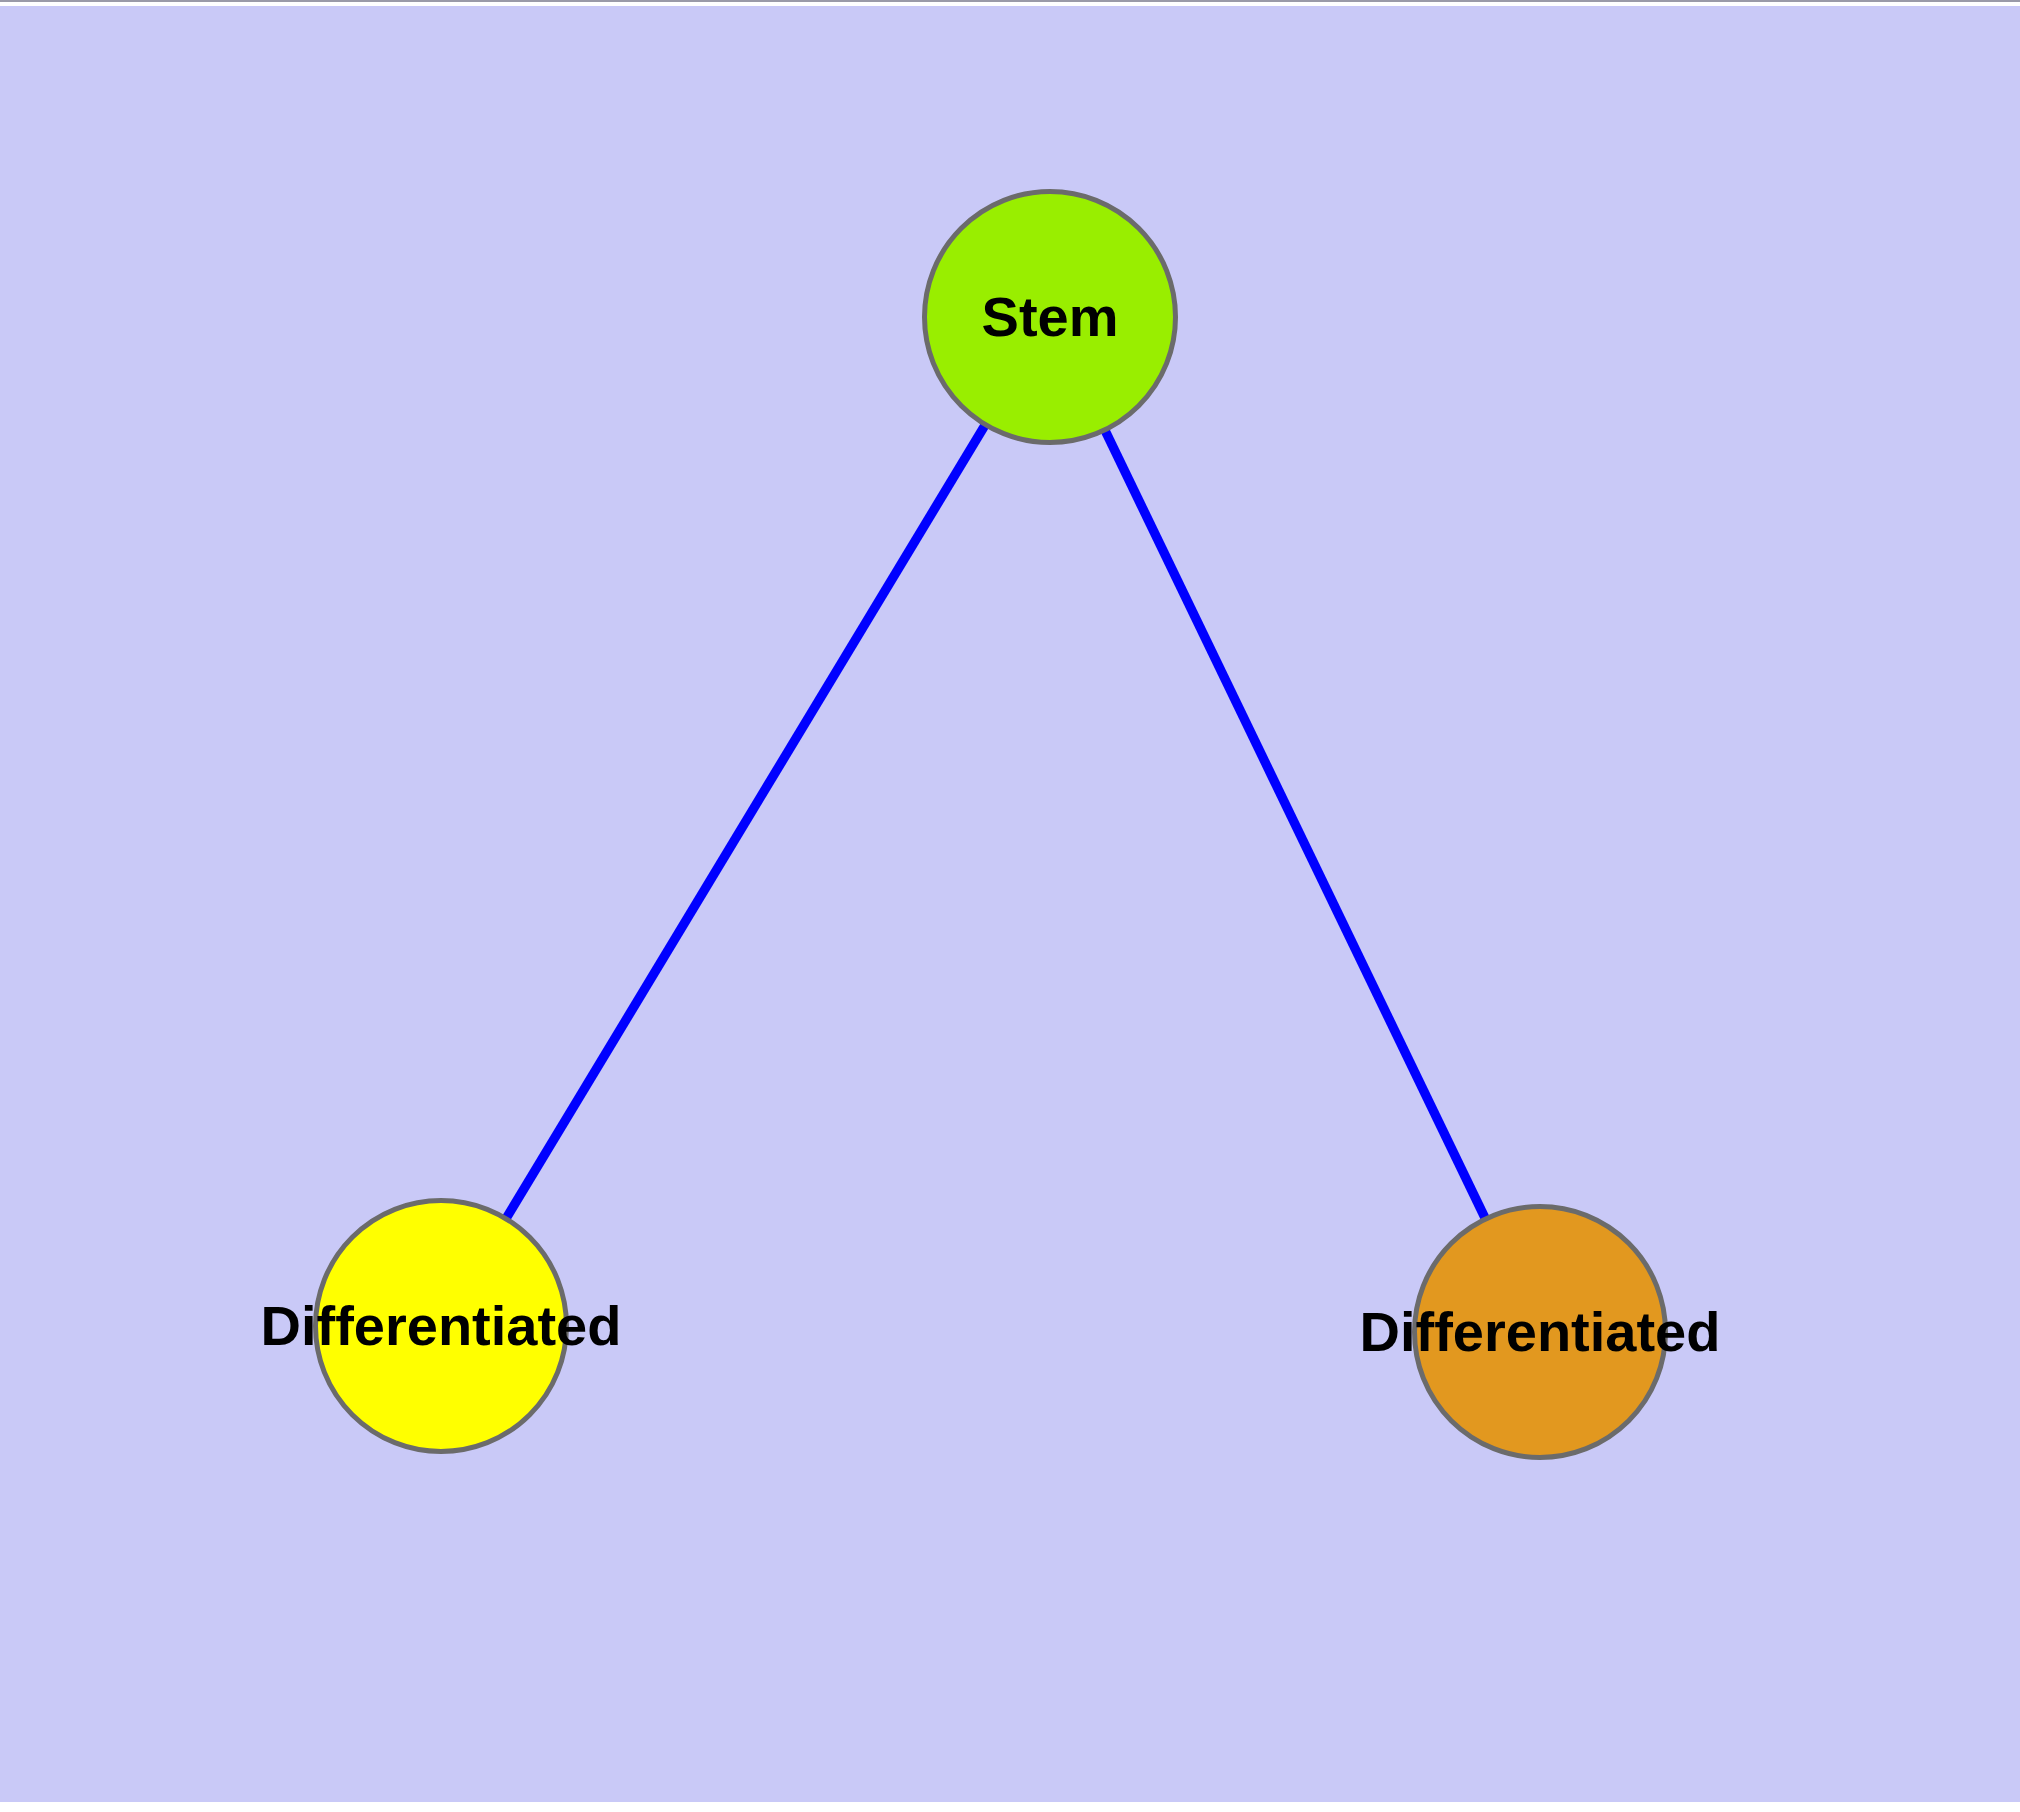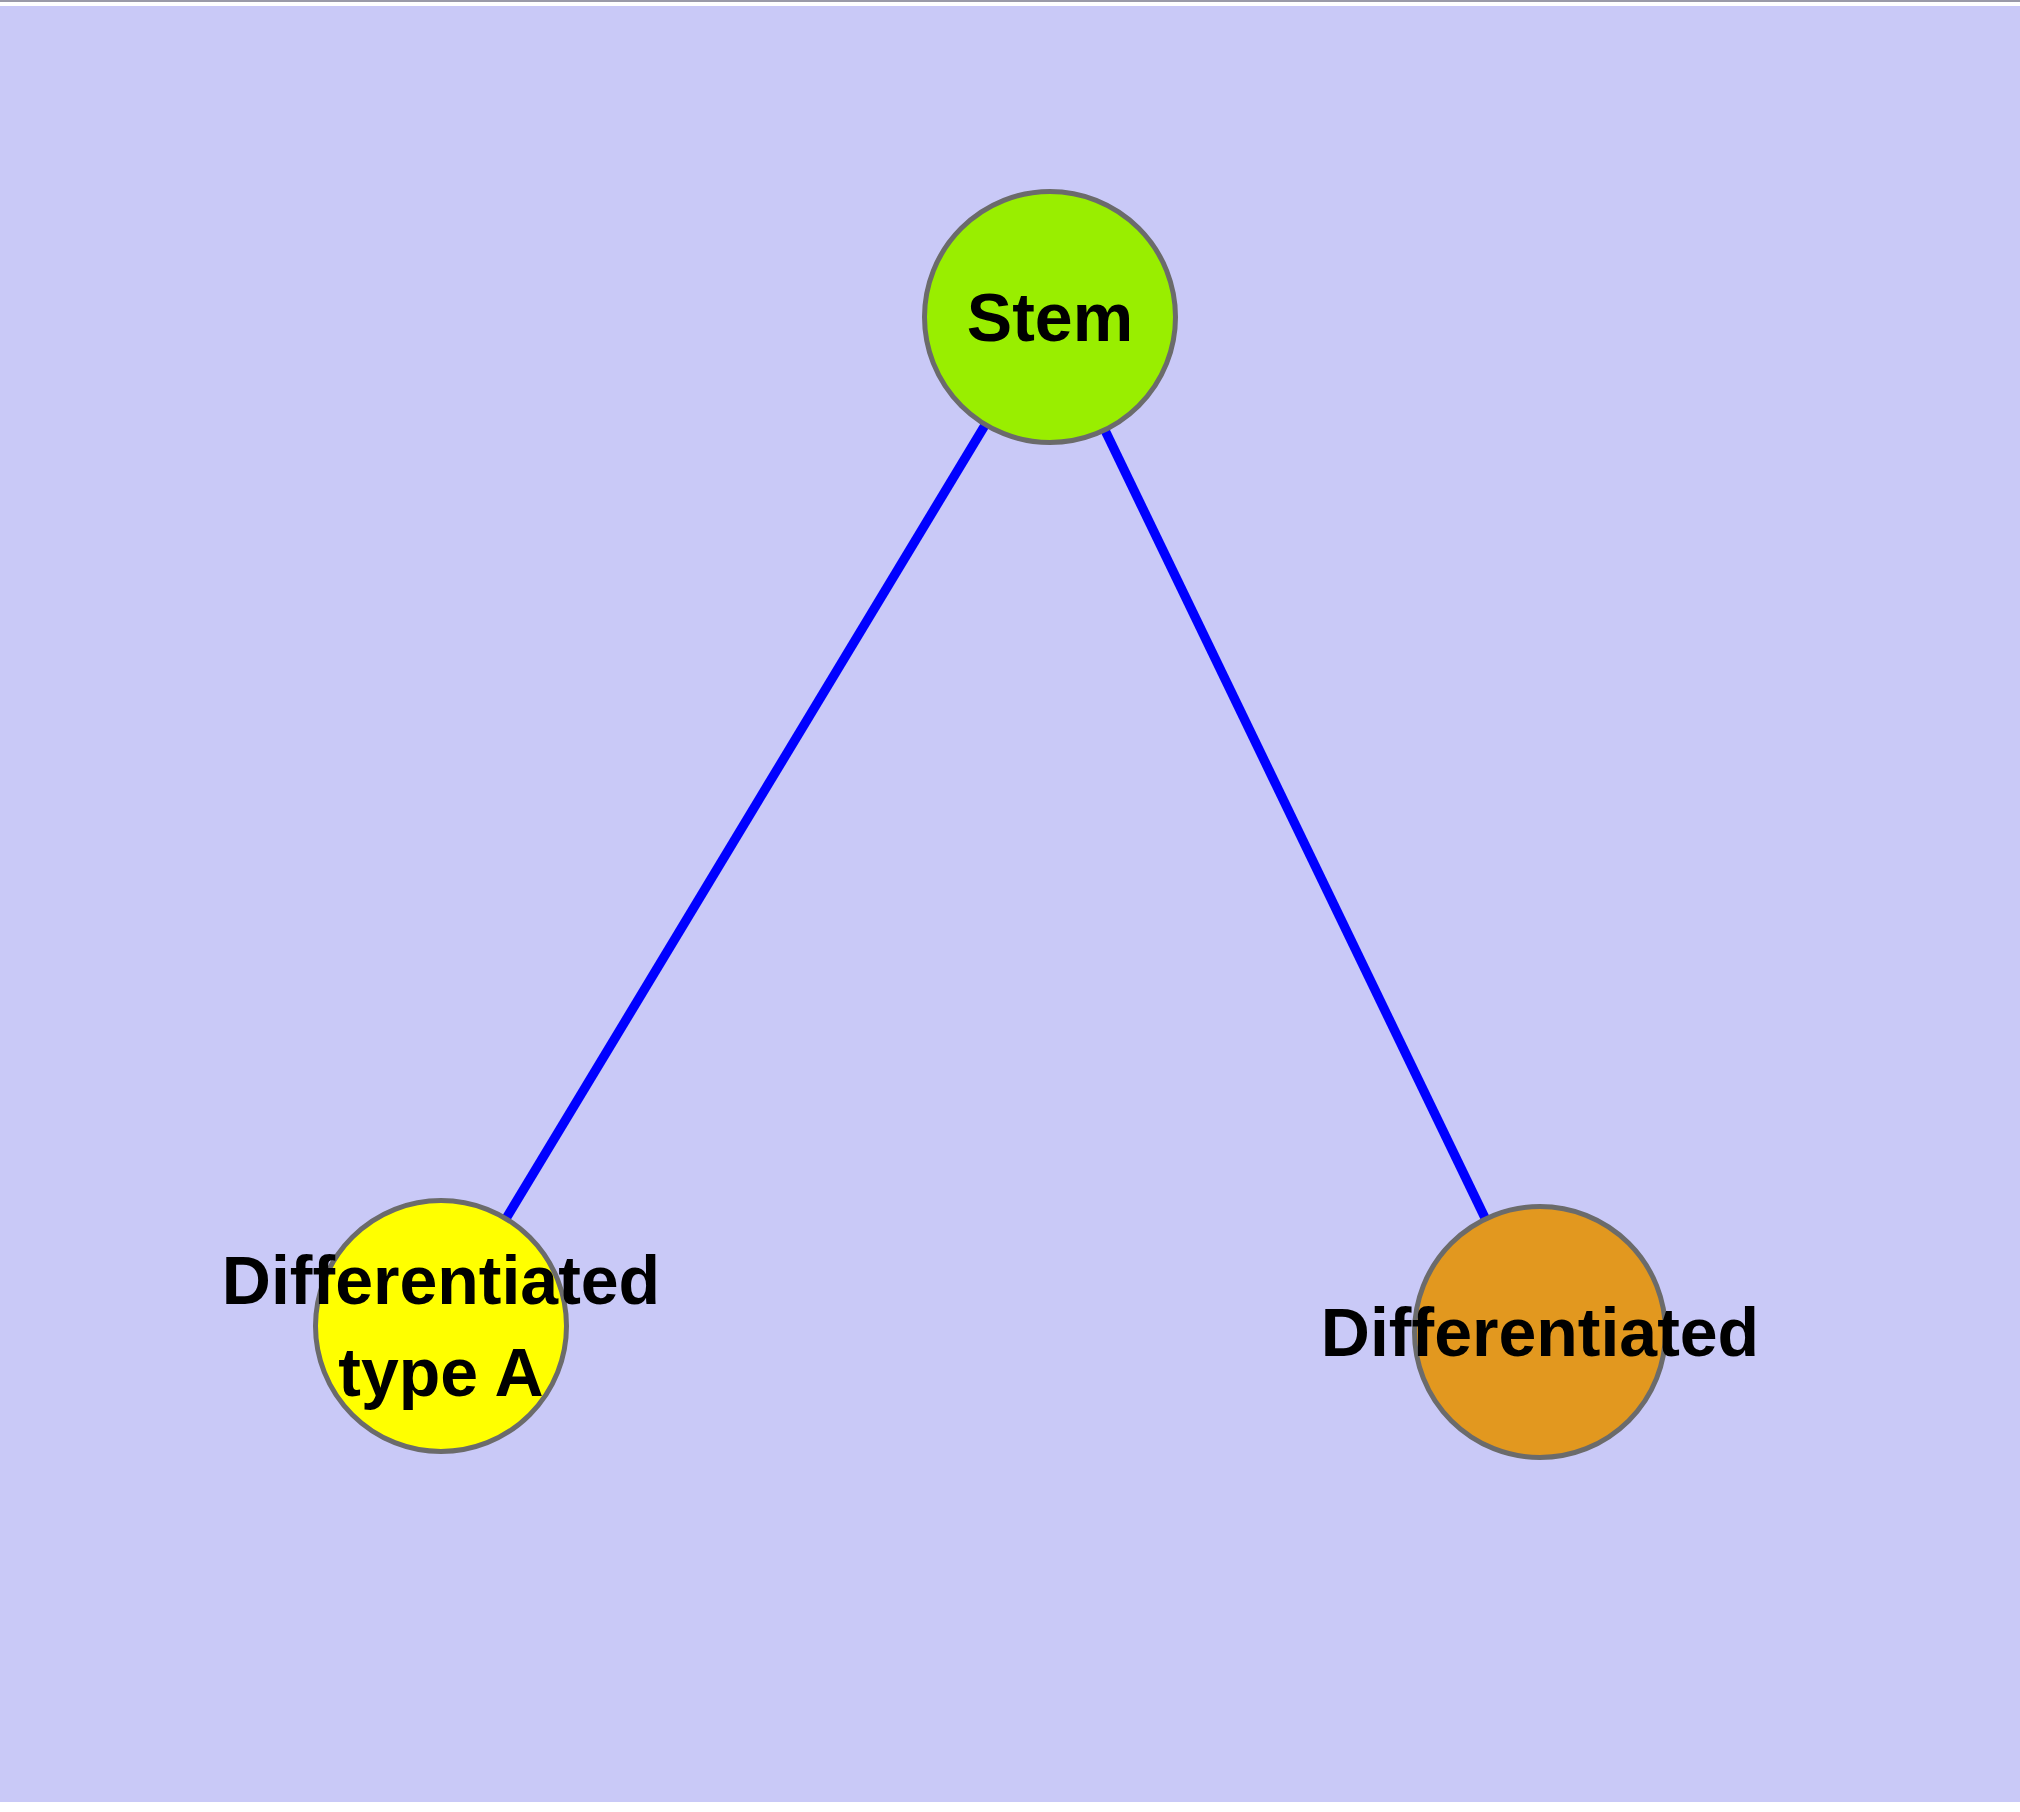--- a/index.html
+++ b/index.html
@@ -54,21 +54,21 @@
     border-radius: 50%;
     border: 5.1px solid #6b6b6b;
   }
   .node-label {
     position: absolute;
     z-index: 3;
     transform: translate(-50%, -50%);
     text-align: center;
     white-space: nowrap;
     font-weight: bold;
-    font-size: 68px;
+    font-size: 56px;
     line-height: 92px;
     letter-spacing: 0px;
   }
   .label-line {
     display: block;
   }
   .label-line:empty {
     display: none;
   }
 </style>
@@ -91,21 +91,20 @@
       <div class="node-label" style="color: rgb(0, 0, 0);">
         <span class="label-line">Stem</span>
 
       </div>
     </div>
 
     <div class="node" style="left: 441px; top: 1326px;">
       <div class="node-circle" style="width: 256px; height: 256px; background: rgb(255, 255, 0); border-color: rgb(107, 107, 107); border-width: 5.1px;"></div>
       <div class="node-label" style="color: rgb(0, 0, 0);">
         <span class="label-line">Differentiated</span>
-        <span class="label-line">type A</span>
       </div>
     </div>
 
     <div class="node" style="left: 1540px; top: 1332px;">
       <div class="node-circle" style="width: 256px; height: 256px; background: rgb(226, 152, 31); border-color: rgb(107, 107, 107); border-width: 5.1px;"></div>
       <div class="node-label" style="color: rgb(0, 0, 0);">
         <span class="label-line">Differentiated</span>
       </div>
     </div>
 

